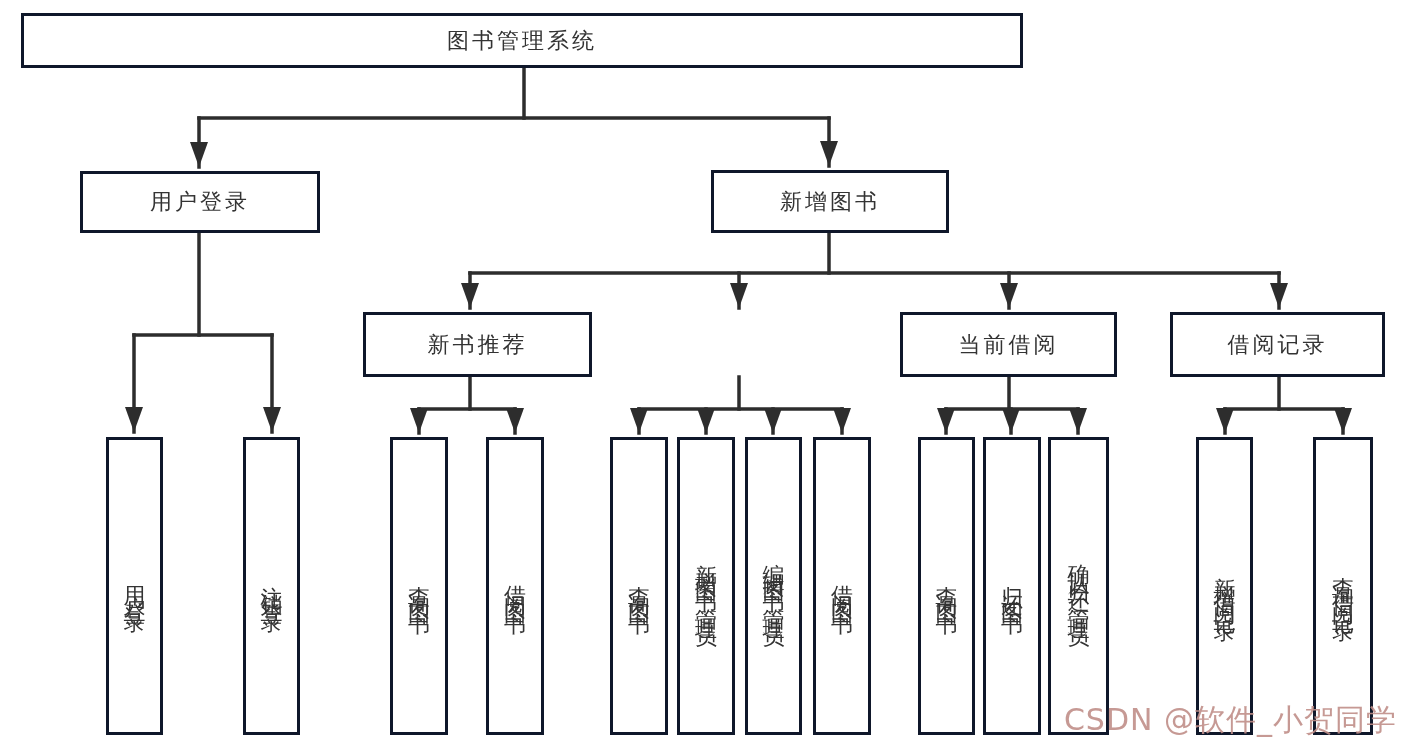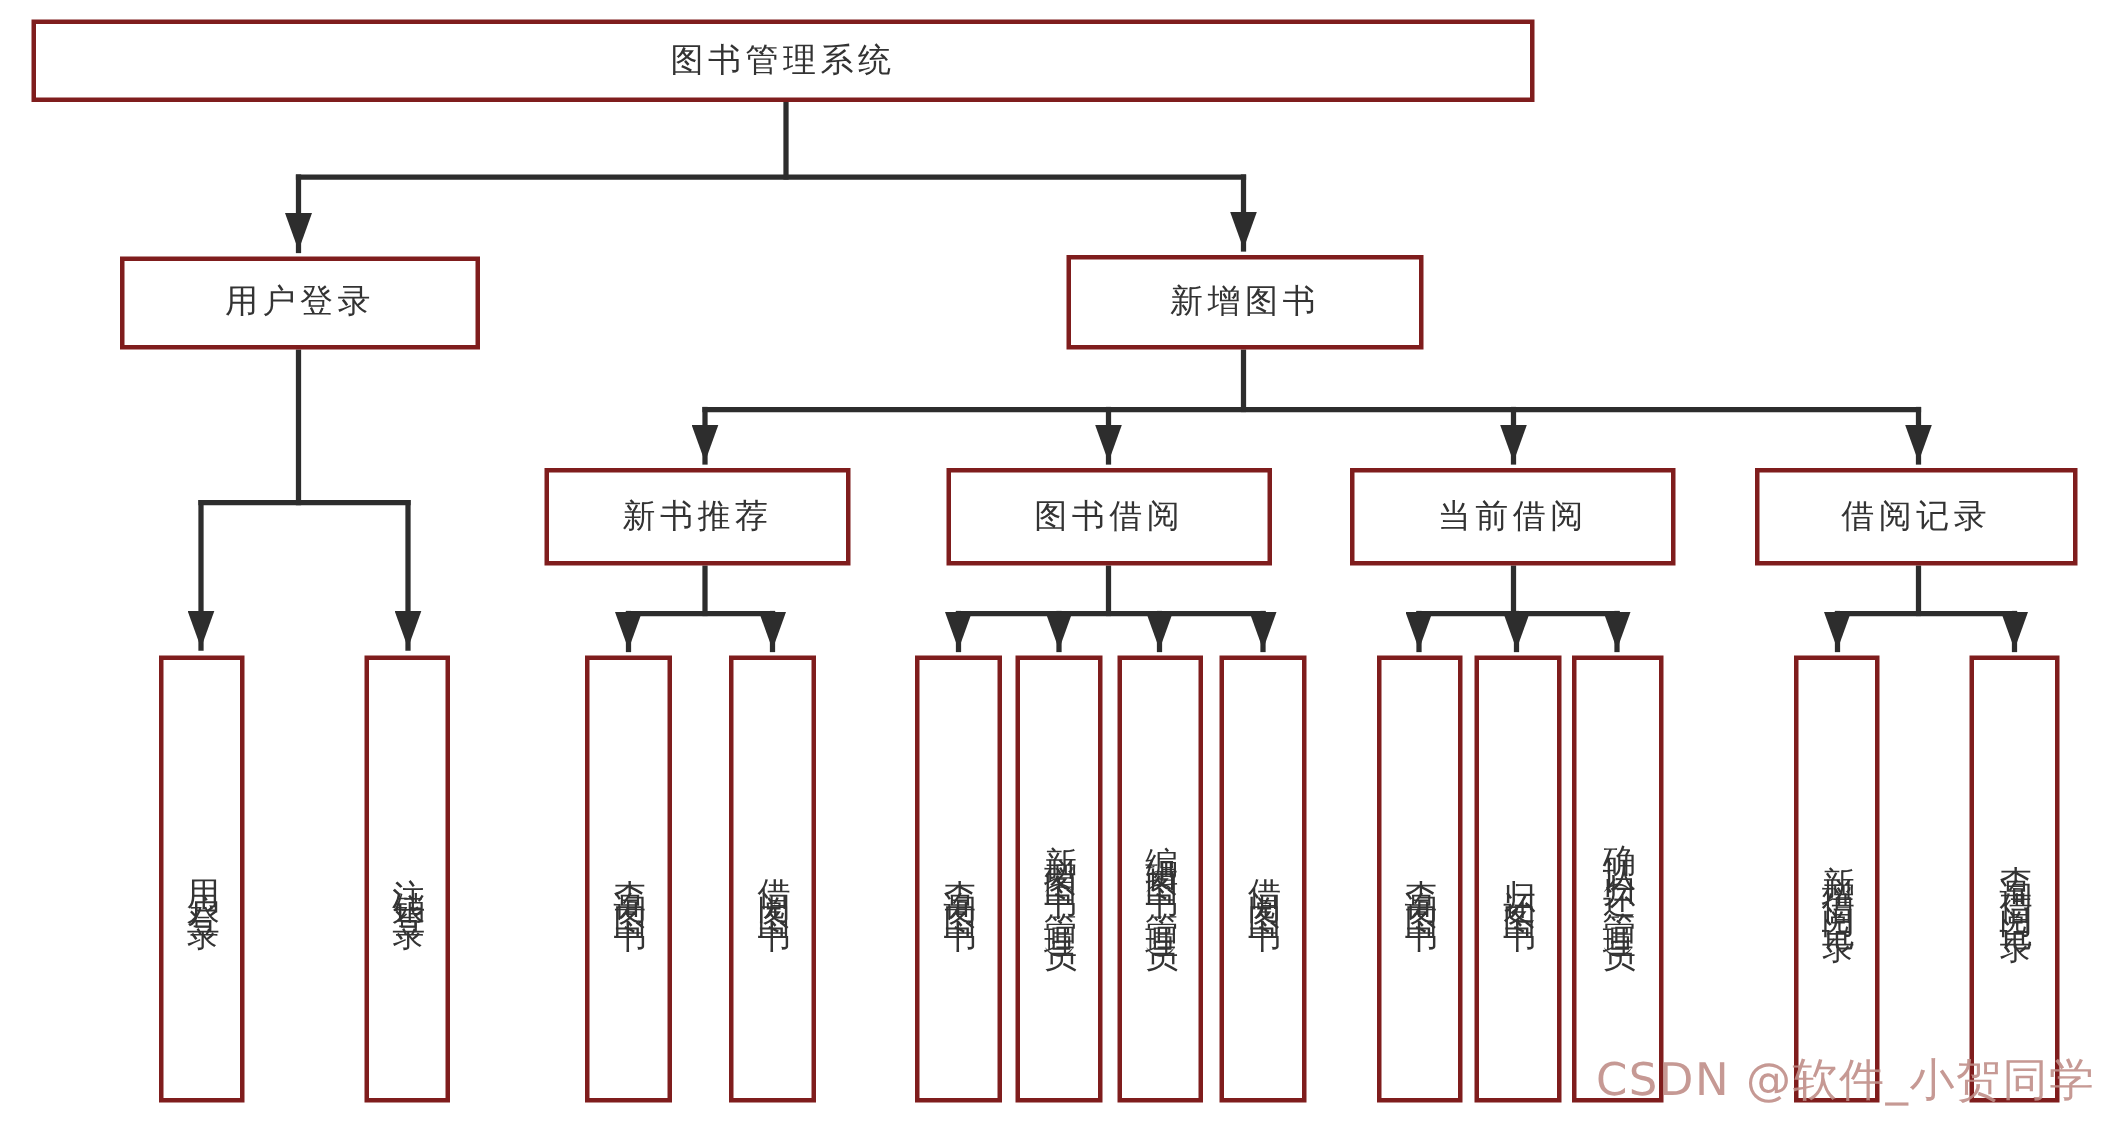--- a/index.html
+++ b/index.html
@@ -21,21 +21,21 @@
     fill: none;
     stroke: #2d2d2d;
     stroke-width: 3.5;
     stroke-linecap: square;
   }
   svg.connectors marker path { fill: #2d2d2d; stroke: none; }
   .node {
     position: absolute;
     box-sizing: border-box;
     background: #ffffff;
-    border: 3px solid #7f1d1d;
+    border: 3px solid #0f172a;
     display: flex;
     align-items: center;
     justify-content: center;
     color: #333333;
     font-size: 22px;
     letter-spacing: 3px;
     line-height: 1;
     z-index: 2;
     white-space: nowrap;
   }
@@ -128,22 +128,21 @@
       <path class="wire" d="M1225,409 L1225,433" marker-end="url(#arrow)"></path>
       <path class="wire" d="M1343,409 L1343,433" marker-end="url(#arrow)"></path>
     </g>
   </svg>
 
   <div class="node" style="left:21px; top:13px; width:1002px; height:55px;">图书管理系统</div>
 
   <div class="node" style="left:80px; top:171px; width:240px; height:62px;">用户登录</div>
   <div class="node" style="left:711px; top:170px; width:238px; height:63px;">新增图书</div>
 
-  <div class="node" style="left:363px; top:312px; width:204px; height:65px;">新书推荐</div>
-  <div class="node" style="left:631px; top:312px; width:217px; height:65px;">图书借阅</div>
+  <div class="node" style="left:363px; top:312px; width:229px; height:65px;">新书推荐</div>
   <div class="node" style="left:900px; top:312px; width:217px; height:65px;">当前借阅</div>
   <div class="node" style="left:1170px; top:312px; width:215px; height:65px;">借阅记录</div>
 
   <div class="node leaf" style="left:106px; width:57px;">
     <span>用户登录</span>
   </div>
   <div class="node leaf" style="left:243px; width:57px;">
     <span>注销登录</span>
   </div>
 

